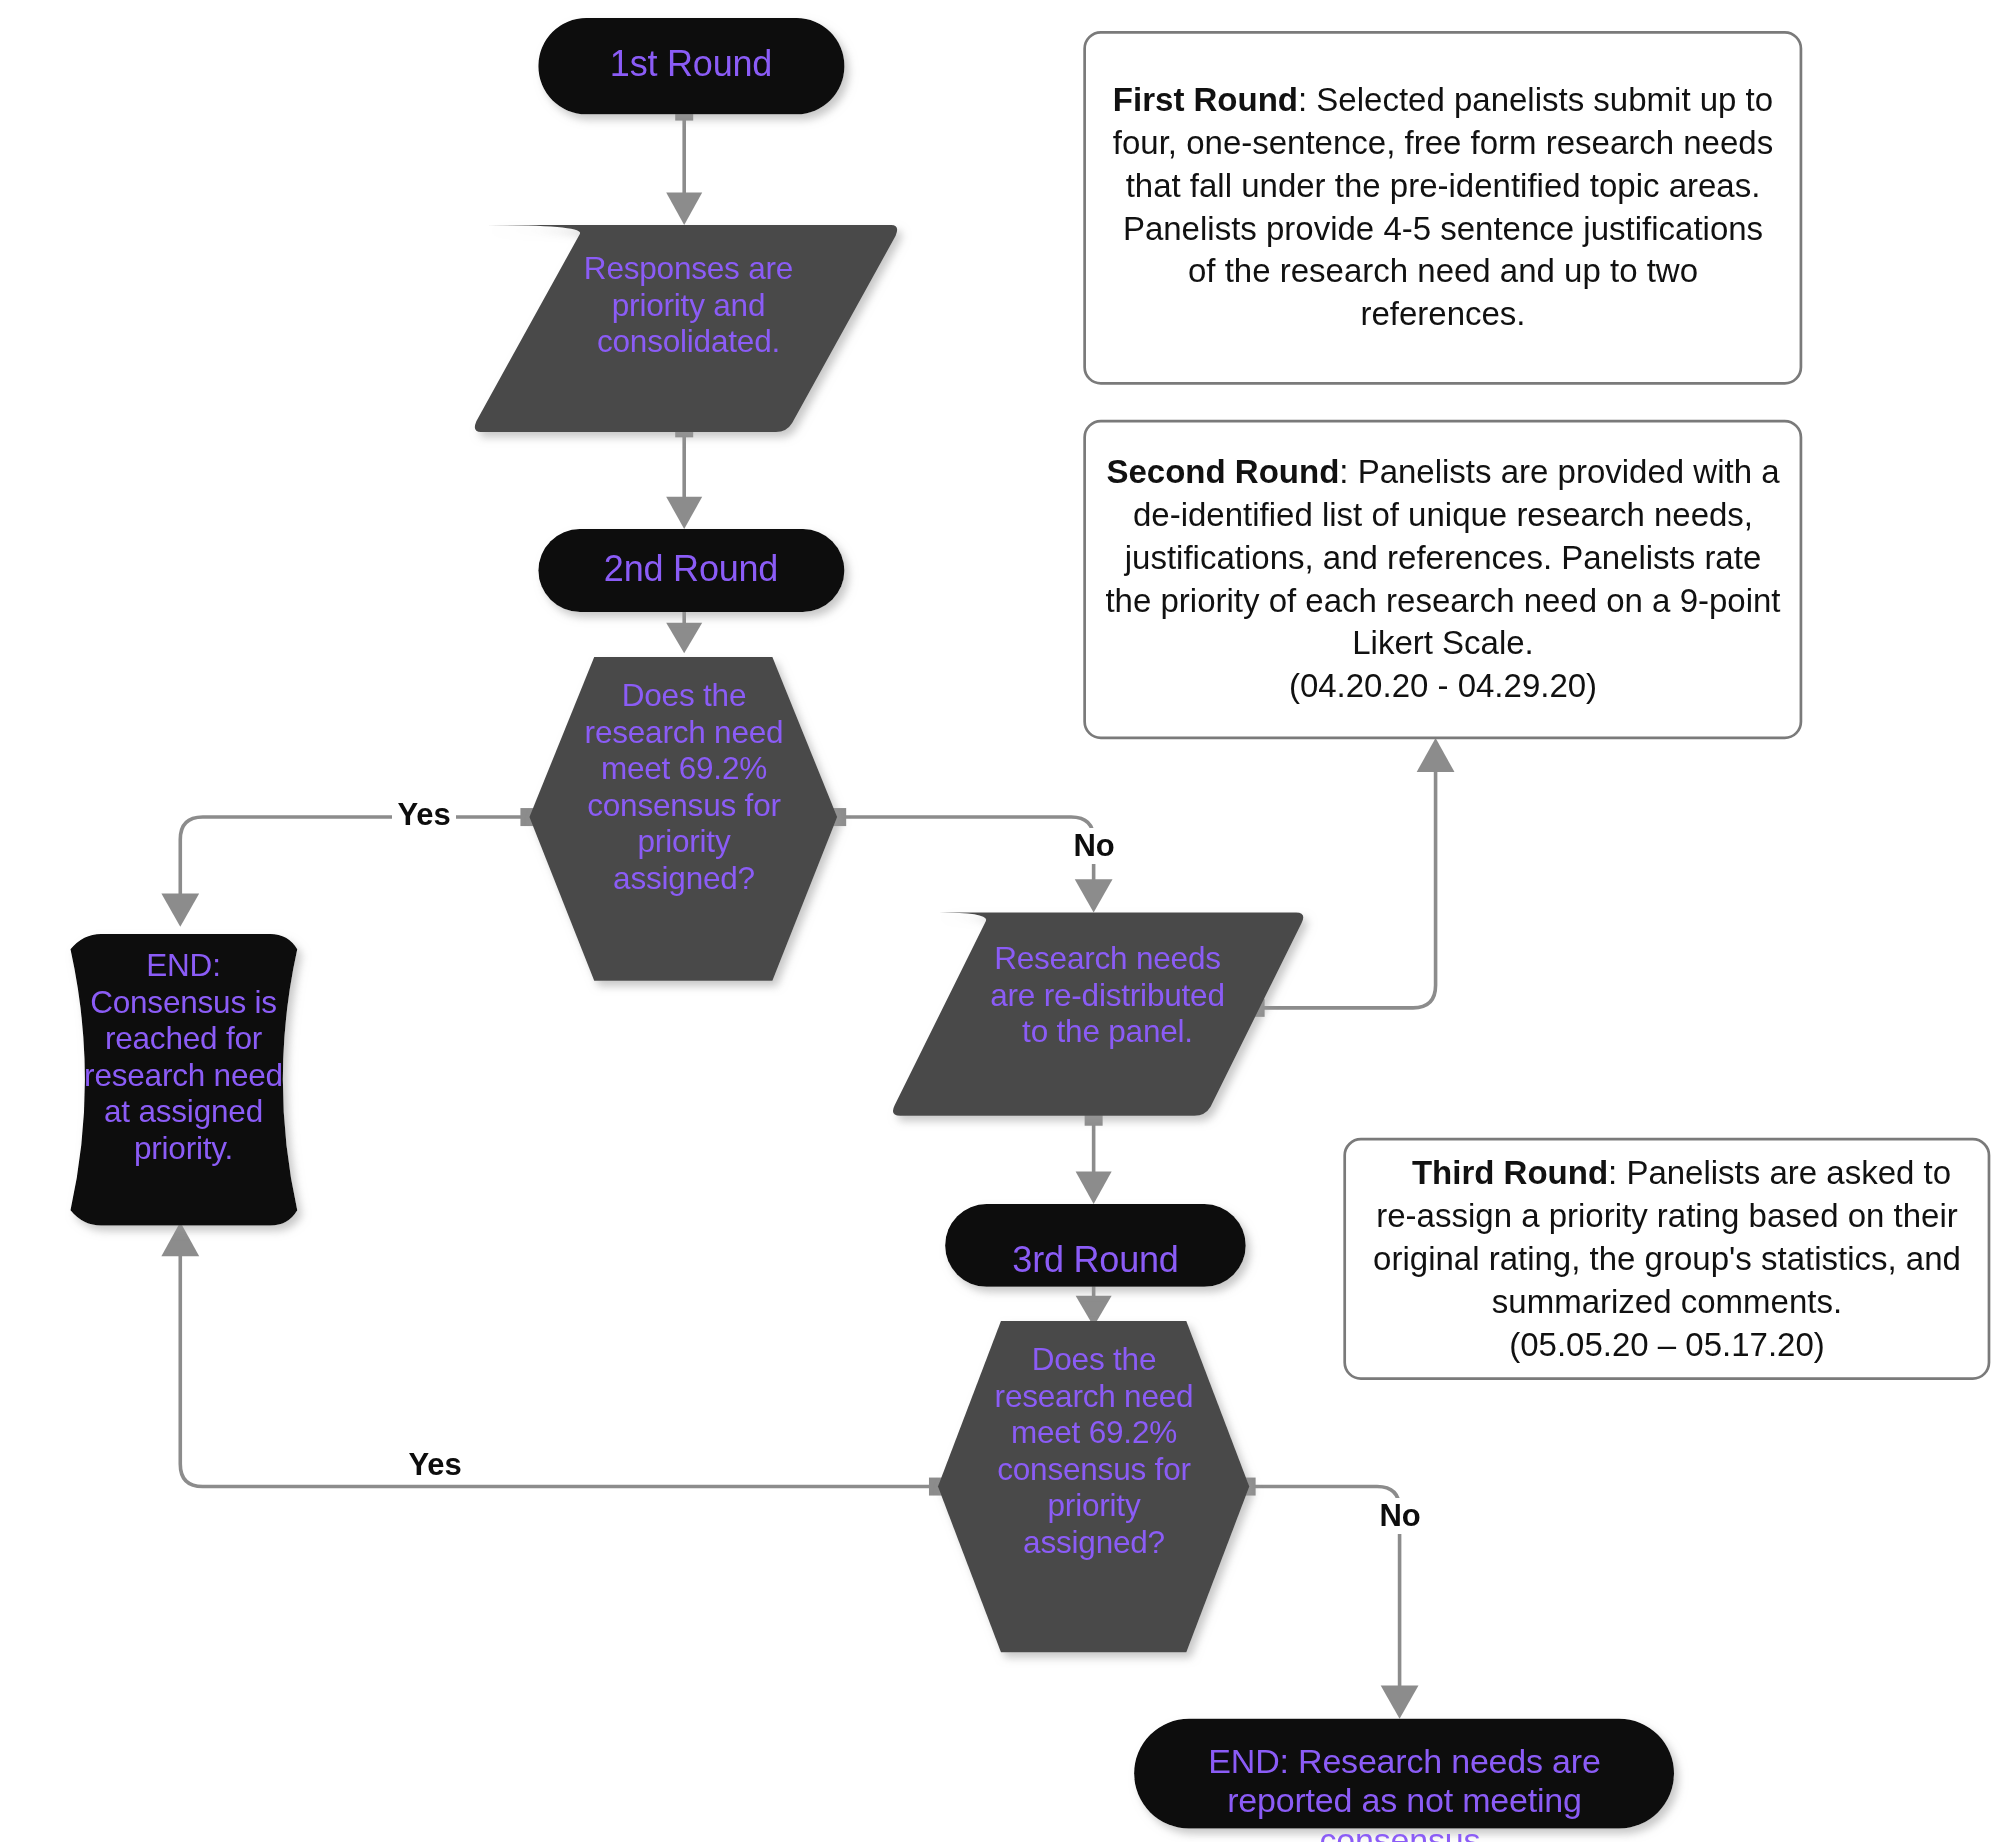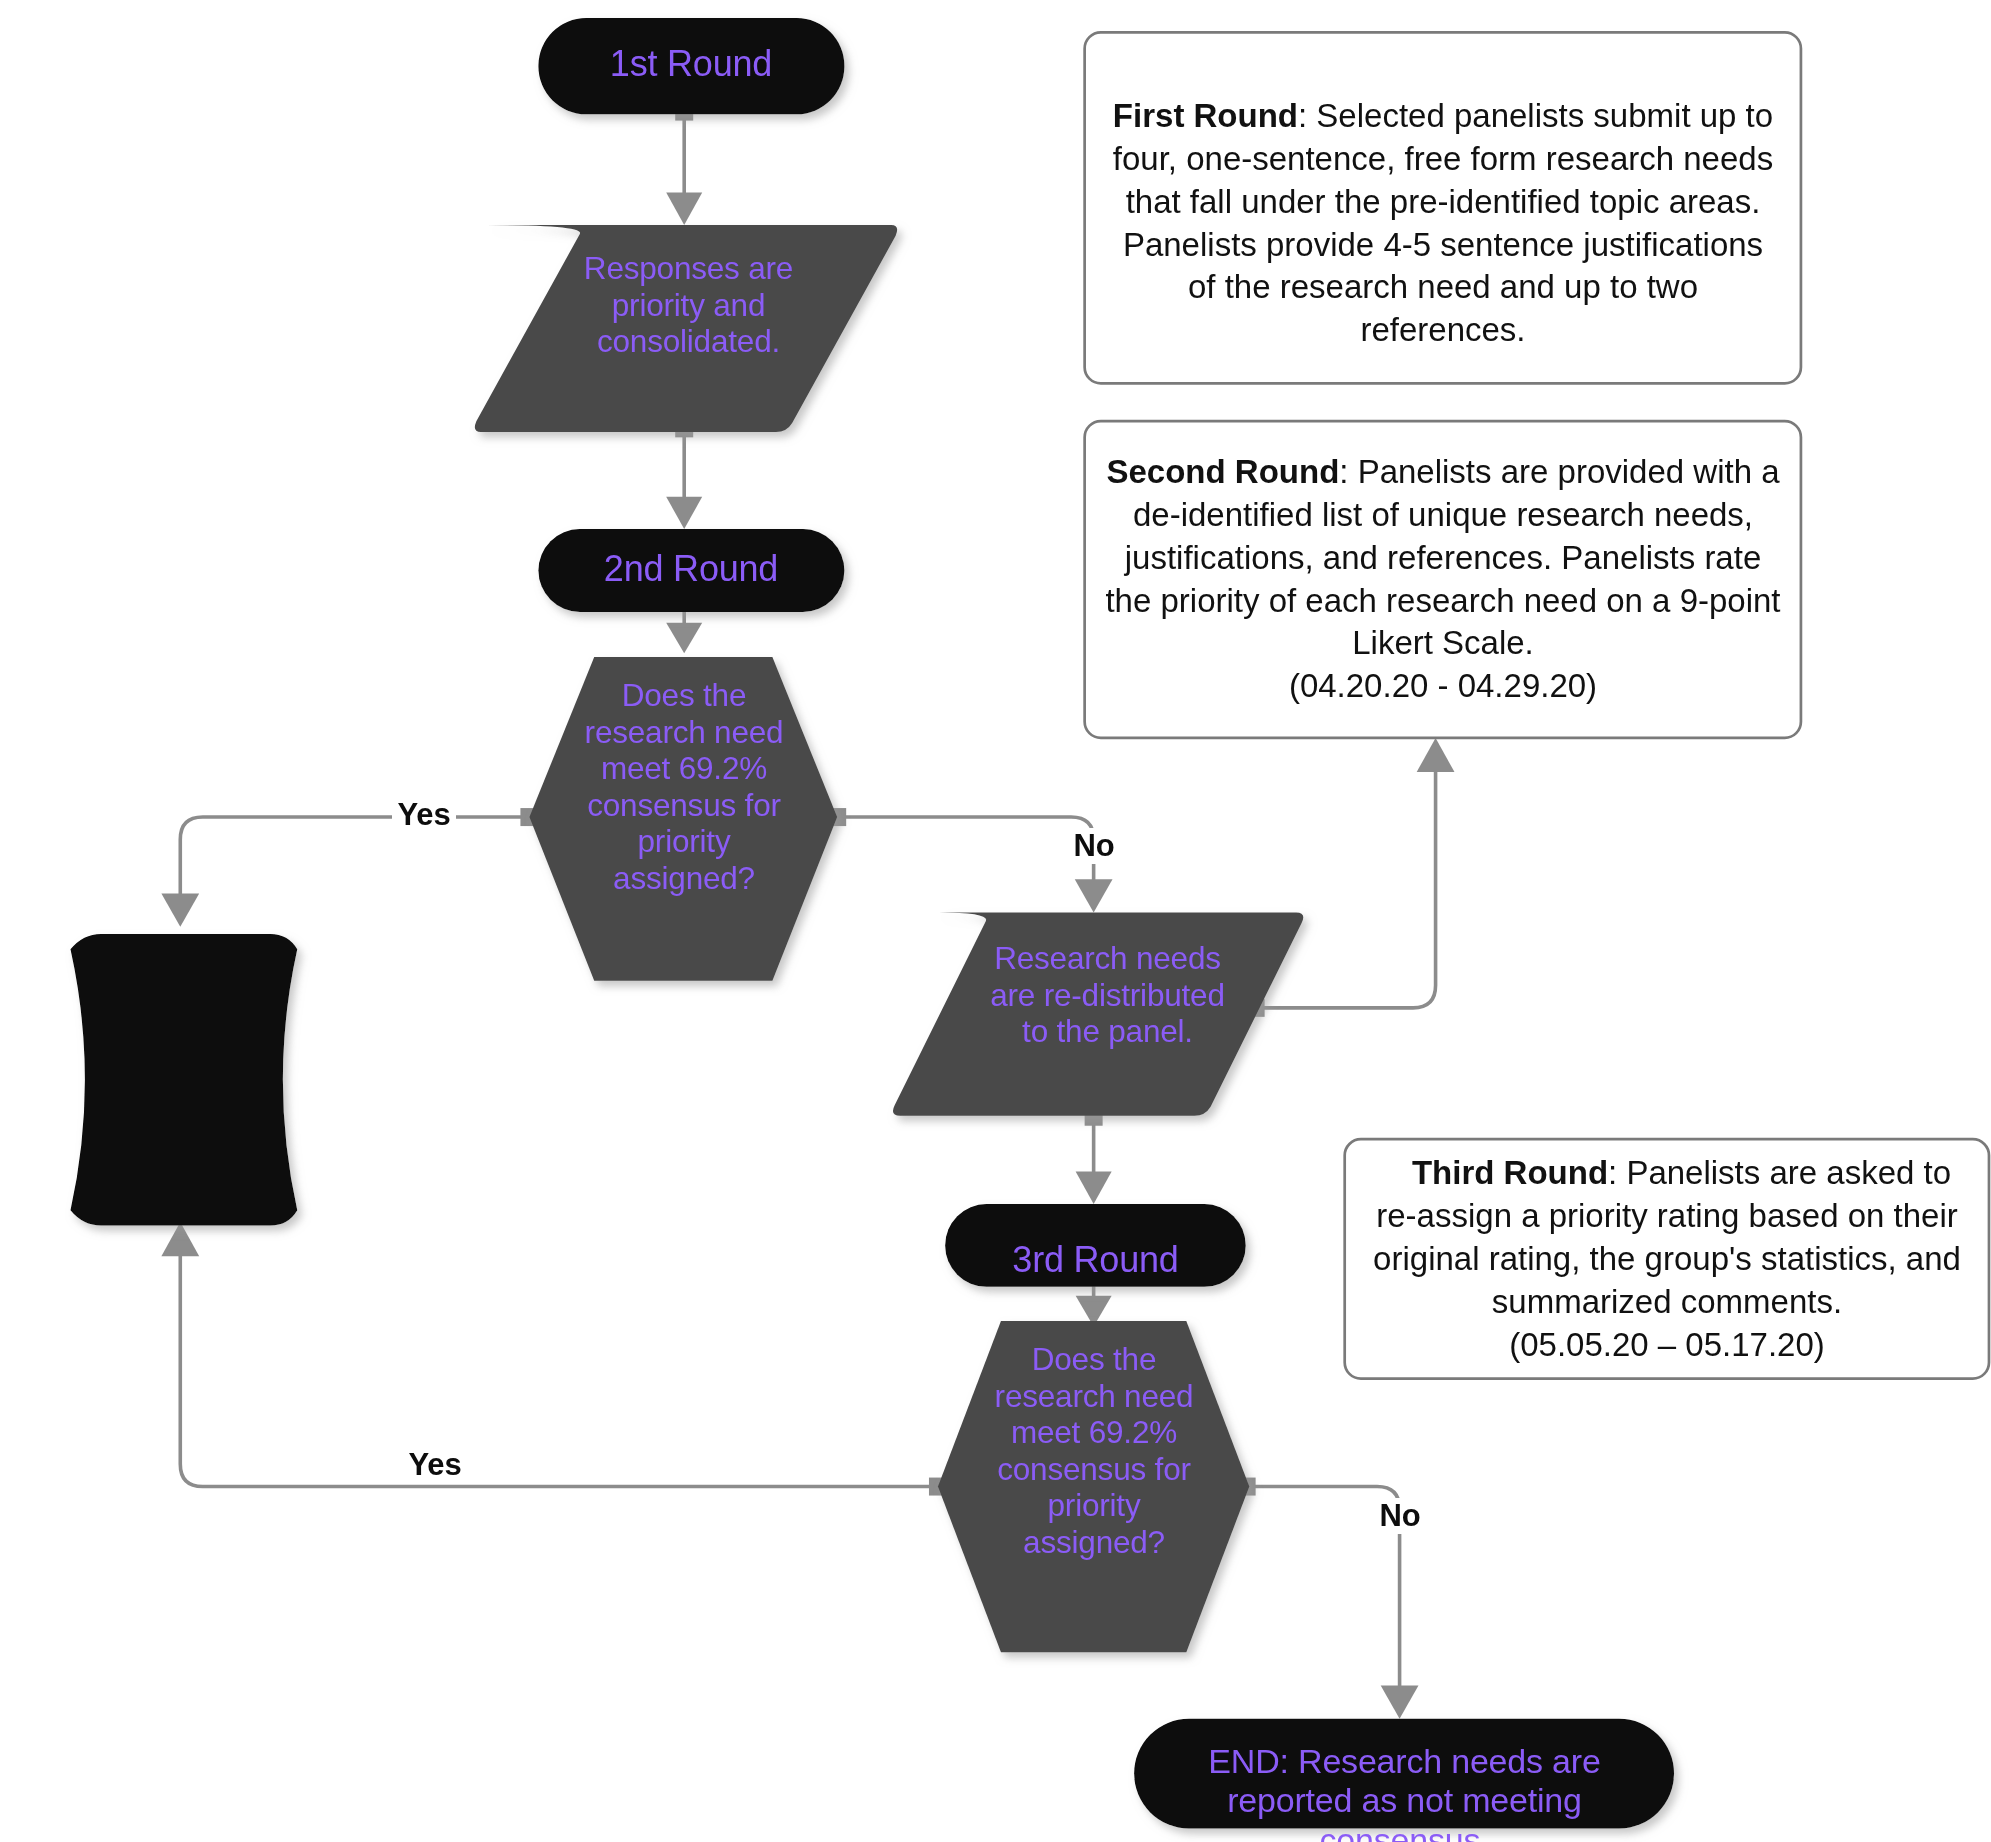--- a/index.html
+++ b/index.html
@@ -192,29 +192,30 @@
   <div class="node-text pill-label" style="left:538px; top:548px; width:306px;">2nd Round</div>
 
   <div class="node-text hex-label" style="left:576px; top:677px; width:216px;">Does the research need meet 69.2% consensus for priority assigned?</div>
 
   <div class="node-text para-label" style="left:977px; top:940px; width:261px;">Research needs are re-distributed to the panel.</div>
 
   <div class="node-text pill-label" style="left:945px; top:1223px; width:301px;margin-top:16px;">3rd Round</div>
 
   <div class="node-text hex-label" style="left:986px; top:1341px; width:216px;">Does the research need meet 69.2% consensus for priority assigned?</div>
 
+  <div class="node-text wave-label" style="left:81px; top:947px; width:205px;">END: Consensus is reached for research need at assigned priority.</div>
 
   <div class="node-text end-label" style="left:1148px; top:1742px; width:513px;">END: Research needs are reported as not meeting consensus.</div>
 
   <div class="edge-label" style="left:392px; top:797px;">Yes</div>
   <div class="edge-label" style="left:1068px; top:828px;">No</div>
   <div class="edge-label" style="left:403px; top:1447px;">Yes</div>
   <div class="edge-label" style="left:1374px; top:1498px;">No</div>
 
-  <div class="note-box" style="left:1085px; top:48px; width:716px; height:351px; display:flex; align-items:center; justify-content:center;">
+  <div class="note-box" style="left:1085px; top:32px; width:716px; height:351px; display:flex; align-items:center; justify-content:center;">
     <div>
       <span style="font-weight:700;">First Round</span><span>: Selected panelists submit up to four, one-sentence, free form research needs that fall under the pre-identified topic areas. Panelists provide 4-5 sentence justifications of the research need and up to two references.</span>
     </div>
   </div>
 
   <div class="note-box" style="left:1085px; top:421px; width:716px; height:317px; display:flex; align-items:center; justify-content:flex-start;">
     <div>
       <span style="font-weight:700;">Second Round</span><span>: Panelists are provided with a de-identified list of unique research needs, justifications, and references. Panelists rate the priority of each research need on a 9-point Likert Scale.</span>
       <span style="display:block;">(04.20.20 - 04.29.20)</span>
     </div>

